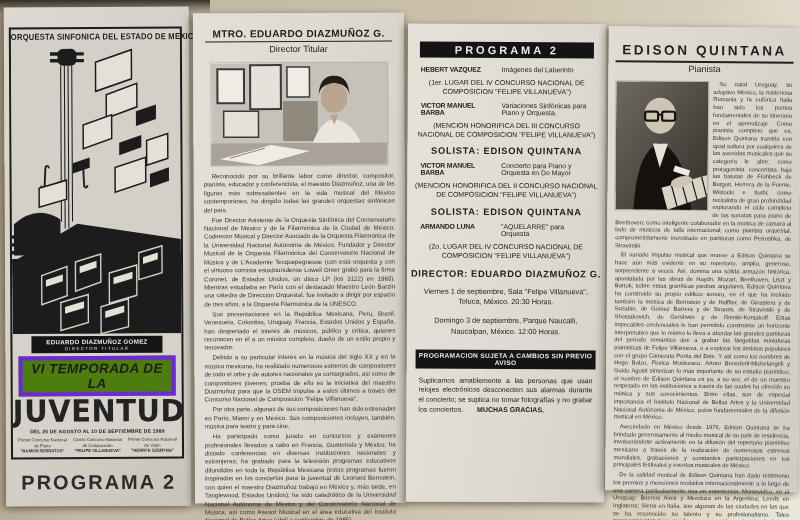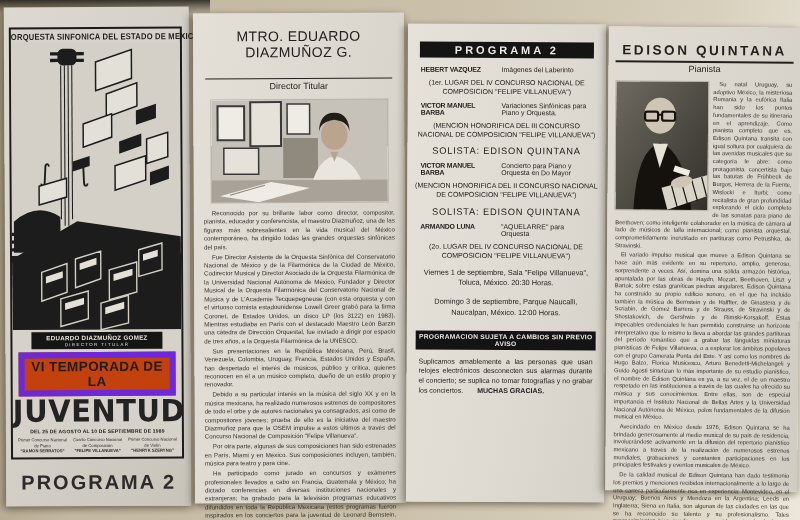--- a/index.html
+++ b/index.html
@@ -11,45 +11,45 @@
   .panel{position:absolute;box-shadow:-4px 2px 7px rgba(40,32,18,.38),2px 3px 6px rgba(40,32,18,.22);color:#23211d;}
   
   .panel1{left:5px;top:7px;width:185px;height:499px;background:linear-gradient(115deg,#ddd9d0,#d2cec5 60%,#c8c4ba);transform:rotate(-.3deg);}
   .poster-frame{margin:20px 7px 0 5px;border:2px solid #1b1b1b;height:428px;display:flex;flex-direction:column;background:#d6d2c9;}
   .masthead{font-size:7.6px;font-weight:800;letter-spacing:.2px;text-align:center;padding:3px 0 1px;white-space:nowrap;color:#1d1d1d;transform:scaleY(1.15);}
   .art{flex:1;overflow:hidden;}
   .art svg{width:100%;height:100%;display:block;}
   .director-box{background:#151515;color:#e8e5de;width:78%;margin:2px auto 3px;text-align:center;padding:2px 0;}
   .db-name{font-size:6.2px;font-weight:800;letter-spacing:.3px;}
   .db-role{font-size:4.4px;letter-spacing:1.4px;margin-top:1px;}
-  .season-box{border:6px solid #6d28d9;margin:0 6px;text-align:center;font-size:13.5px;font-weight:900;letter-spacing:.4px;padding:1px 0;color:#1d1d1d;background:#c2410c;}
+  .season-box{border:4px solid #6d28d9;margin:0 6px;text-align:center;font-size:13.5px;font-weight:900;font-style:italic;letter-spacing:.4px;padding:1px 0;color:#1d1d1d;background:#4d7c0f;}
   .juventud{font-family:"DejaVu Sans","Liberation Sans",sans-serif;font-size:29px;font-weight:900;text-align:center;letter-spacing:.5px;color:#232323;line-height:1.02;margin-top:1px;transform:scaleY(1.05);}
   .poster-dates{font-size:5px;font-weight:800;text-align:center;margin-top:2px;letter-spacing:.2px;}
   .contests{display:flex;justify-content:space-between;padding:3px 3px 4px;gap:2px;}
   .contest{width:33%;text-align:center;font-size:4.2px;line-height:1.25;color:#2c2c2c;}
   .contest .c2{font-weight:800;}
   .poster-footer{text-align:center;font-size:20px;font-weight:800;letter-spacing:2px;margin-top:12px;color:#2b2b2b;}
   
   .panel2{left:194px;top:13px;width:211px;height:490px;background:linear-gradient(100deg,#e4e0d8,#dcd8d0 55%,#d3cfc6);transform:rotate(-.25deg);}
-  .panel2 h2{font-size:14px;font-weight:400;text-align:center;margin:15px 12px 0;padding-bottom:18px;border-bottom:1.6px solid #23211d;letter-spacing:.4px;}
+  .panel2 h2{font-size:10px;font-weight:700;text-align:center;margin:15px 12px 0;padding-bottom:2px;border-bottom:1.6px solid #23211d;letter-spacing:.4px;}
   .subtitle{text-align:center;font-size:9px;margin-top:2px;}
   .photo-wrap{width:176px;height:102px;margin:9px auto 7px;box-shadow:0 0 0 1px #b9b4aa;}
   .photo-wrap svg{width:100%;height:100%;display:block;}
   .bio{margin:0 10px;font-size:6.2px;line-height:1.36;text-align:justify;color:#33302b;}
   .bio p{margin:0 0 1.5px;text-indent:8px;}
   
   .panel3{left:407px;top:24px;width:198px;height:478px;background:linear-gradient(100deg,#e6e2da,#dedad2 60%,#d5d1c8);transform:rotate(.25deg);}
   .bar{background:#141414;color:#ecebe6;text-align:center;font-weight:800;}
   .title-bar{margin:18px 12px 8px;font-size:11px;letter-spacing:3px;padding:2px 0;}
   .notice-bar{margin:12px 9px 7px;font-size:6.6px;letter-spacing:.3px;padding:2.5px 0;}
   .piece{display:flex;justify-content:space-between;gap:5px;margin:6px 13px 1px;font-size:6.9px;}
   .piece .composer{width:44%;font-weight:700;letter-spacing:-.2px;}
   .piece .work{width:53%;}
   .note{text-align:center;font-size:7px;line-height:1.3;margin:5px 7px;}
-  .soloist{text-align:center;font-weight:400;font-size:9.3px;letter-spacing:.8px;margin:7px 0 2px;}
+  .soloist{text-align:center;font-weight:700;font-size:9.3px;letter-spacing:.8px;margin:7px 0 2px;}
   .intermission{text-align:center;font-weight:800;font-size:8.6px;letter-spacing:1.5px;margin:5px 0 2px;}
   .director{text-align:center;font-weight:800;font-size:9.3px;letter-spacing:.6px;margin:9px 0 4px;}
   .date{text-align:center;font-size:7.4px;line-height:1.45;margin:8px 12px 0;}
   .courtesy{margin:4px 12px 0;font-size:7px;line-height:1.4;text-align:justify;}
   .thanks{font-weight:700;margin-left:14px;}
   
   .panel4{left:607px;top:27px;width:192px;height:464px;background:linear-gradient(100deg,#e0dcd4,#dad6ce 55%,#d0ccc3);transform:rotate(.45deg);}
   .panel4 h2{font-size:13.5px;font-weight:900;letter-spacing:2.6px;text-align:center;margin:16px 7px 0;padding-bottom:3px;border-bottom:2.2px solid #23211d;white-space:nowrap;}
   .subtitle2{text-align:center;font-size:9px;margin-top:1px;}
   .p4body{margin:7px 8px 0;font-size:5.8px;line-height:1.33;text-align:justify;color:#33302b;}
@@ -200,20 +200,21 @@
           <span class="composer">VICTOR MANUEL BARBA</span>
           <span class="work">Concierto para Piano y Orquesta en Do Mayor</span>
         </div>
         <div class="note">(MENCION HONORIFICA DEL II CONCURSO NACIONAL DE COMPOSICION "FELIPE VILLANUEVA")</div>
         <div class="soloist">SOLISTA: EDISON QUINTANA</div>
         <div class="piece">
           <span class="composer">ARMANDO LUNA</span>
           <span class="work">"AQUELARRE" para Orquesta</span>
         </div>
         <div class="note">(2o. LUGAR DEL IV CONCURSO NACIONAL DE COMPOSICION "FELIPE VILLANUEVA")</div>
+        <div class="director">DIRECTOR: EDUARDO DIAZMUÑOZ G.</div>
         <div class="date">Viernes 1 de septiembre, Sala "Felipe Villanueva", Toluca, México. 20:30 Horas.</div>
         <div class="date">Domingo 3 de septiembre, Parque Naucalli, Naucalpan, México. 12:00 Horas.</div>
       </div>
     <div class="bar notice-bar">PROGRAMACION SUJETA A CAMBIOS SIN PREVIO AVISO</div>
     <p class="courtesy"><span>Suplicamos amablemente a las personas que usan relojes electrónicos desconecten sus alarmas durante el concierto; se suplica no tomar fotografías y no grabar los conciertos.</span><span class="thanks">MUCHAS GRACIAS.</span></p>
   </section>
 
   <section class="panel panel4">
     <h2>EDISON QUINTANA</h2>
     <div class="subtitle2">Pianista</div>

